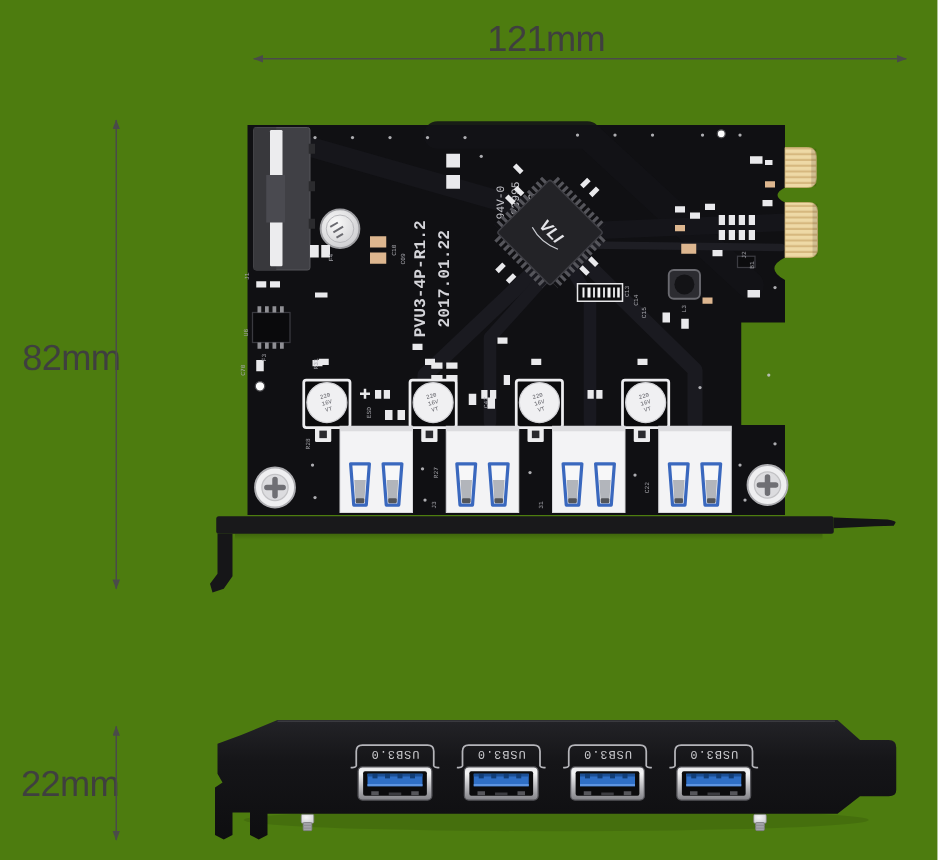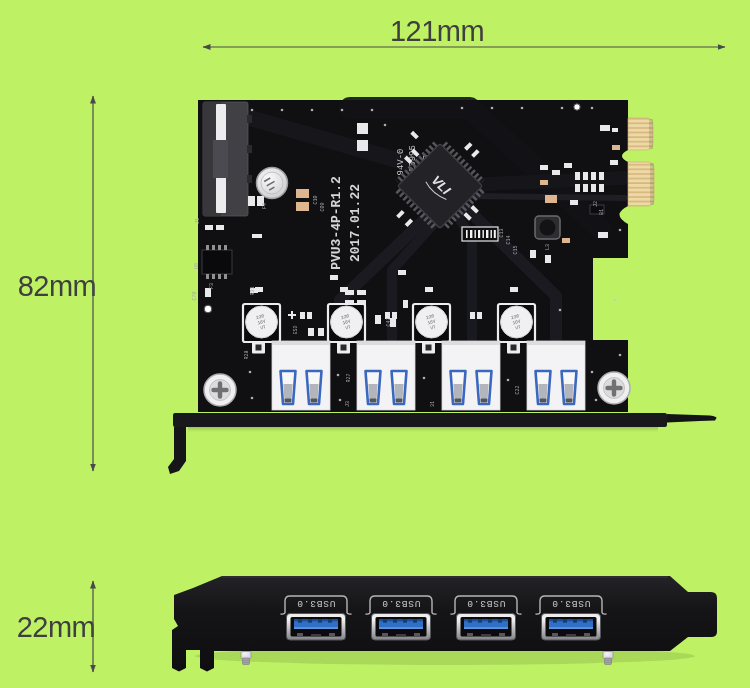--- a/index.html
+++ b/index.html
@@ -1,16 +1,16 @@
 <!DOCTYPE html>
 <html><head>
 <meta charset="utf-8">
 <style>
   html,body{margin:0;padding:0;background:#ffffff;}
-  .stage{position:relative;width:750px;height:688px;background:#bef264;overflow:hidden;
+  .stage{position:relative;width:750px;height:688px;background:#4d7c0f;overflow:hidden;
          font-family:"Liberation Sans",sans-serif;}
   .dim{font:300 29px "Liberation Sans",sans-serif;fill:#3f3f3f;letter-spacing:-0.5px;}
   .silk{font-family:"Liberation Mono",monospace;fill:#cfcfd4;}
   .silkBig{font:bold 13px "Liberation Mono",monospace;fill:#d4d4d9;}
   .silkSm{font:9px "Liberation Mono",monospace;fill:#c3c3c9;}
   .ref{font:5px "Liberation Mono",monospace;fill:#a6a6ac;}
   .capTxt{font:4.6px "Liberation Mono",monospace;fill:#5d5d64;}
   .usbLbl{font:9.5px "Liberation Mono",monospace;fill:#c9c9cd;letter-spacing:.8px;}
   .chipLogo{font:italic 700 13px "Liberation Sans",sans-serif;fill:#e4e4e8;}
   .smdW{fill:#e9e9ec;} .smdB{fill:#ddb68f;} .smdK{fill:#0c0c0e;stroke:#3c3c42;stroke-width:1;}

